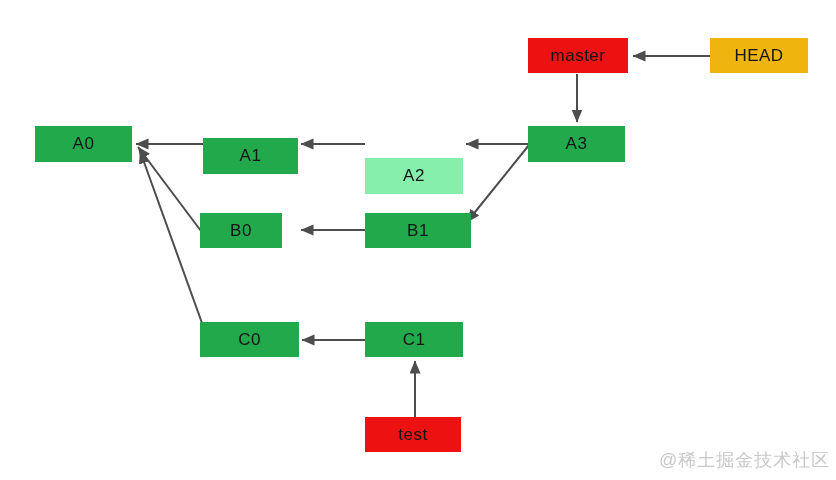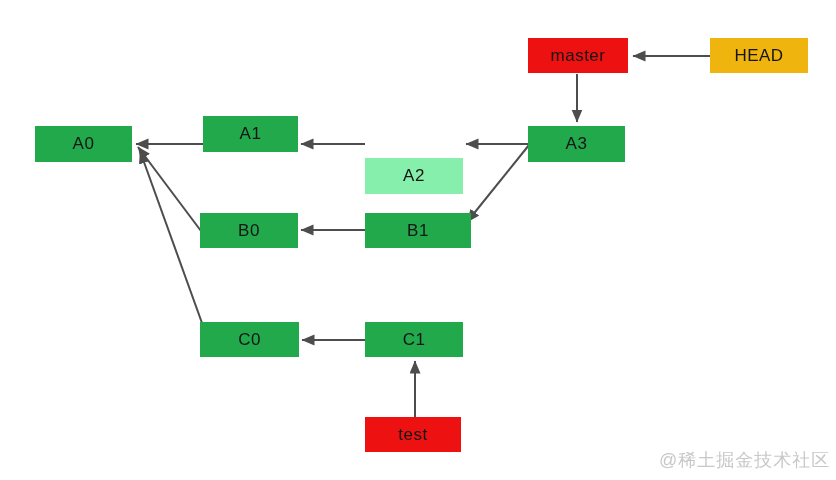--- a/index.html
+++ b/index.html
@@ -57,27 +57,27 @@
       <line x1="529" y1="145" x2="467" y2="222" stroke="#4d4d4d" stroke-width="2" marker-end="url(#arrow-head)"></line>
       <line x1="365" y1="230" x2="301" y2="230" stroke="#4d4d4d" stroke-width="2" marker-end="url(#arrow-head)"></line>
       <line x1="201" y1="231" x2="138" y2="147" stroke="#4d4d4d" stroke-width="2" marker-end="url(#arrow-head)"></line>
       <line x1="365" y1="340" x2="302" y2="340" stroke="#4d4d4d" stroke-width="2" marker-end="url(#arrow-head)"></line>
       <line x1="202" y1="323" x2="140" y2="151" stroke="#4d4d4d" stroke-width="2" marker-end="url(#arrow-head)"></line>
       <line x1="415" y1="417" x2="415" y2="361" stroke="#4d4d4d" stroke-width="2" marker-end="url(#arrow-head)"></line>
     </svg>
 
   <div class="node" style="left: 35px; top: 126px; width: 97px; height: 36px; background-color: rgb(33, 169, 76); color: rgb(21, 21, 21);">A0</div>
 
-  <div class="node" style="left: 203px; top: 116px; width: 95px; height: 36px; background-color: rgb(33, 169, 76); color: rgb(21, 21, 21);">A1</div>
+  <div class="node" style="left: 203px; top: 138px; width: 95px; height: 36px; background-color: rgb(33, 169, 76); color: rgb(21, 21, 21);">A1</div>
 
   <div class="node" style="left: 365px; top: 126px; width: 98px; height: 36px; background-color: #86efac; color: rgb(21, 21, 21); margin-top: 32px;">A2</div>
 
   <div class="node" style="left: 528px; top: 126px; width: 97px; height: 36px; background-color: rgb(33, 169, 76); color: rgb(21, 21, 21);">A3</div>
 
-  <div class="node" style="left: 200px; top: 213px; width: 98px; height: 35px; background-color: rgb(33, 169, 76); color: rgb(21, 21, 21);">B0</div>
+  <div class="node" style="left: 200px; top: 213px; width: 82px; height: 35px; background-color: rgb(33, 169, 76); color: rgb(21, 21, 21);">B0</div>
 
   <div class="node" style="left: 365px; top: 213px; width: 106px; height: 35px; background-color: rgb(33, 169, 76); color: rgb(21, 21, 21);">B1</div>
 
   <div class="node" style="left: 200px; top: 322px; width: 99px; height: 35px; background-color: rgb(33, 169, 76); color: rgb(21, 21, 21);">C0</div>
 
   <div class="node" style="left: 365px; top: 322px; width: 98px; height: 35px; background-color: rgb(33, 169, 76); color: rgb(21, 21, 21);">C1</div>
 
   <div class="node" style="left: 365px; top: 417px; width: 96px; height: 35px; background-color: rgb(237, 18, 17); color: rgb(21, 21, 21);">test</div>
 
   <div class="node" style="left: 528px; top: 38px; width: 100px; height: 35px; background-color: rgb(237, 18, 17); color: rgb(21, 21, 21);">master</div>

